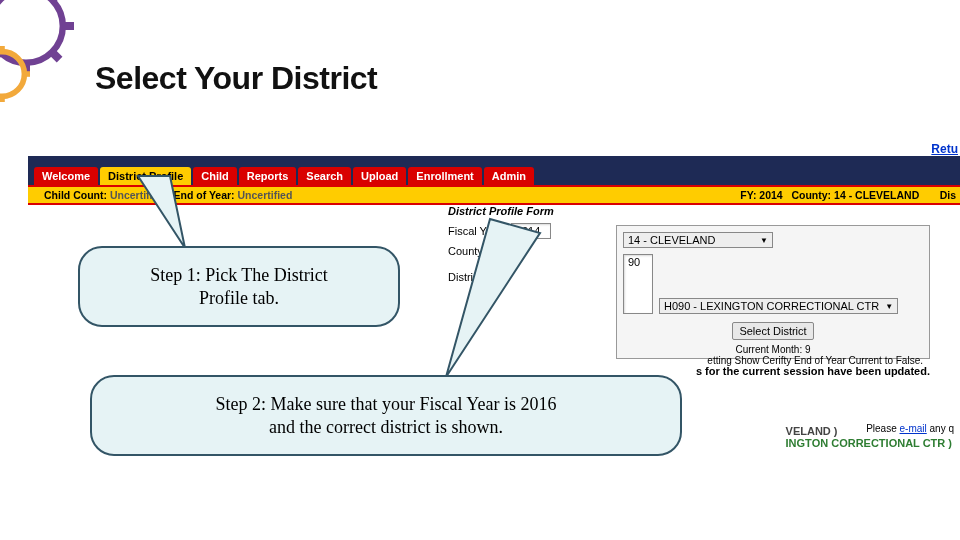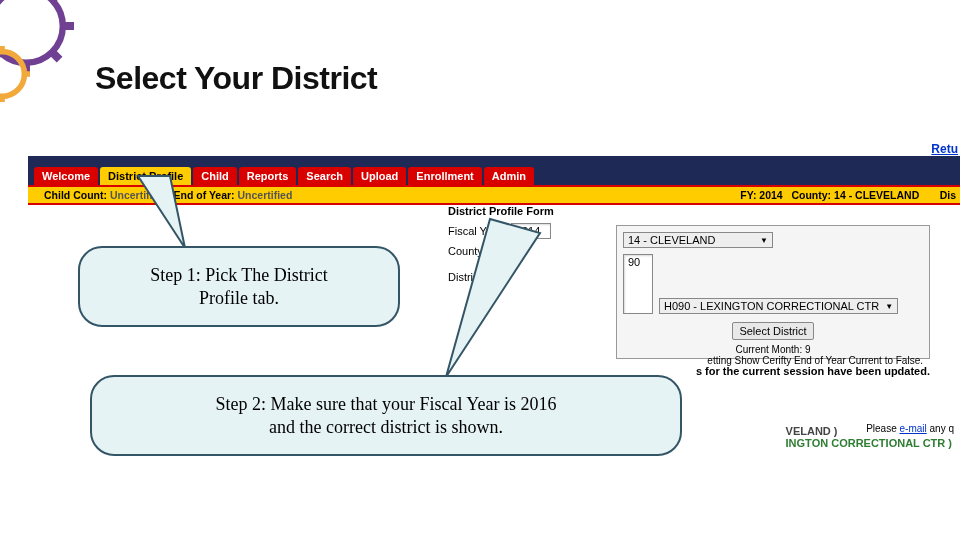--- a/index.html
+++ b/index.html
@@ -125,20 +125,21 @@
     bottom: 0;
     background: #fff;
   }
   .form-title {
     position: absolute;
     top: 0;
     left: 420px;
     font-weight: bold;
     font-size: 11px;
     color: #000;
+    font-style: italic;
   }
   .form-row {
     position: absolute;
     left: 420px;
     display: flex;
     align-items: center;
     gap: 6px;
     font-size: 11px;
   }
   .inpbox {

